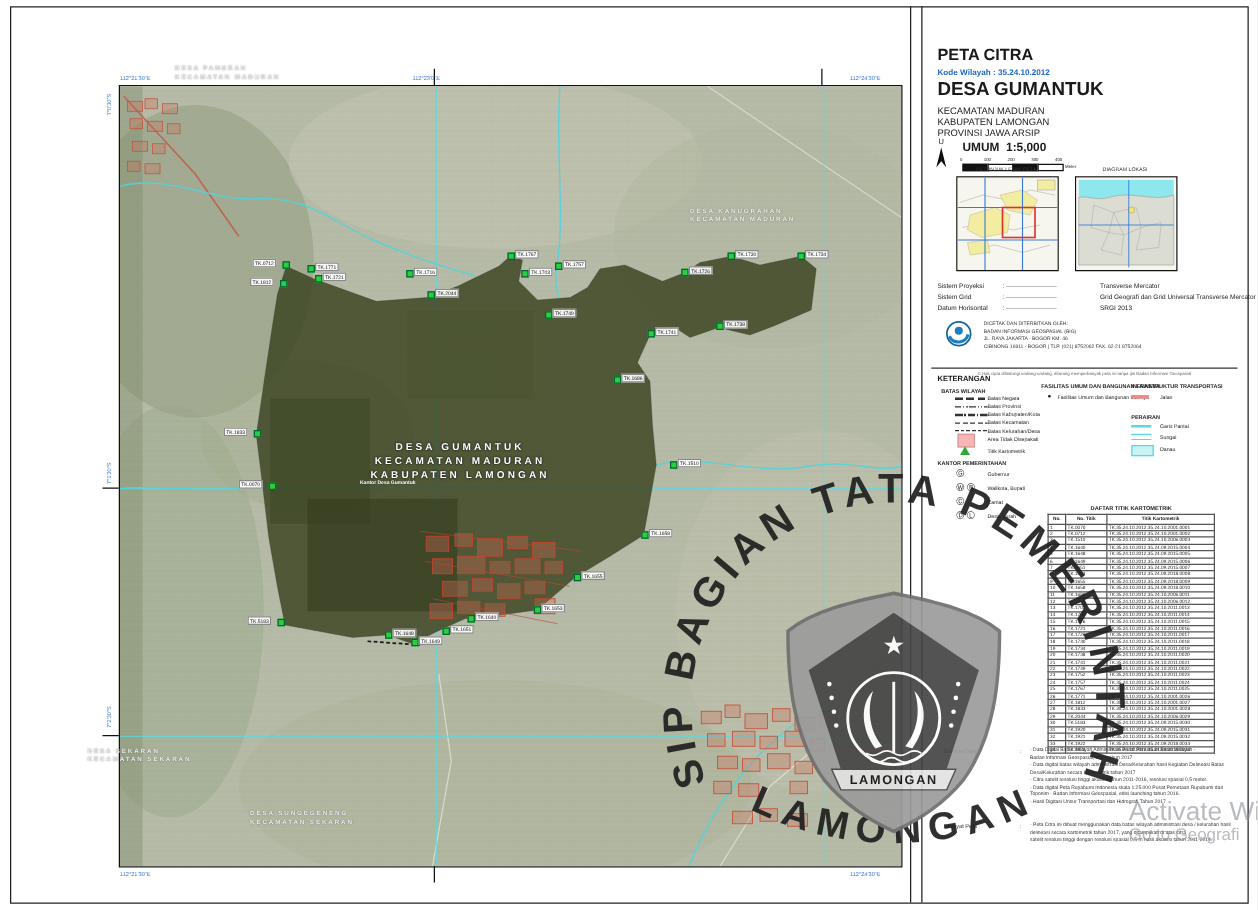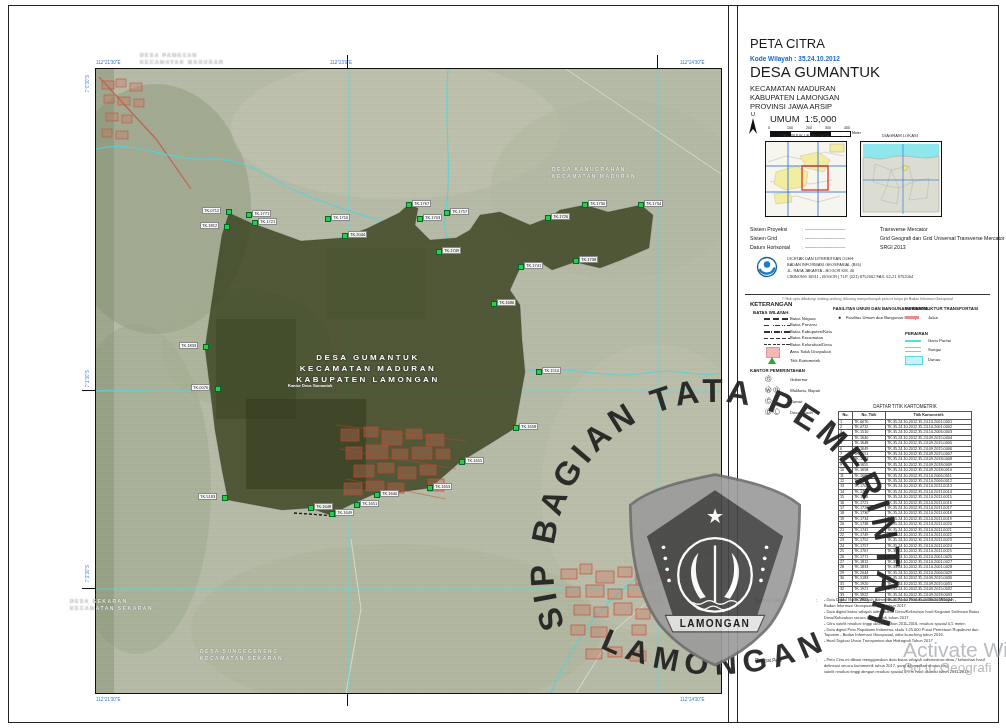--- a/index.html
+++ b/index.html
@@ -1,19 +1,19 @@
 <!DOCTYPE html>
 <html><head>
 <meta charset="utf-8">
 <style>
   html,body{margin:0;padding:0;background:#fff;}
   #page{position:relative;width:1006px;height:728px;background:#fff;overflow:hidden;
         font-family:"Liberation Sans","DejaVu Sans",sans-serif;color:#1a1a1a;}
   .abs{position:absolute;}
-  .b{font-weight:normal;}
+  .b{font-weight:bold;}
   
   #outer-border{left:8px;top:5px;width:989px;height:716px;border:1px solid #222;}
   #sheet-divider1{left:728px;top:5px;width:0;height:717px;border-left:1px solid #222;}
   #sheet-divider2{left:737px;top:5px;width:0;height:717px;border-left:1px solid #222;}
   #map-frame{left:95px;top:68px;width:625px;height:624px;border:1.5px solid #111;box-sizing:content-box;}
   .tick{background:#111;}
   .gridlab{font-size:4.5px;color:#3a79d8;white-space:nowrap;}
   .vert{writing-mode:vertical-rl;transform:rotate(180deg);}
   
   .neigh{position:absolute;font-size:5px;letter-spacing:1.5px;line-height:6.5px;color:rgba(255,255,255,.88);

